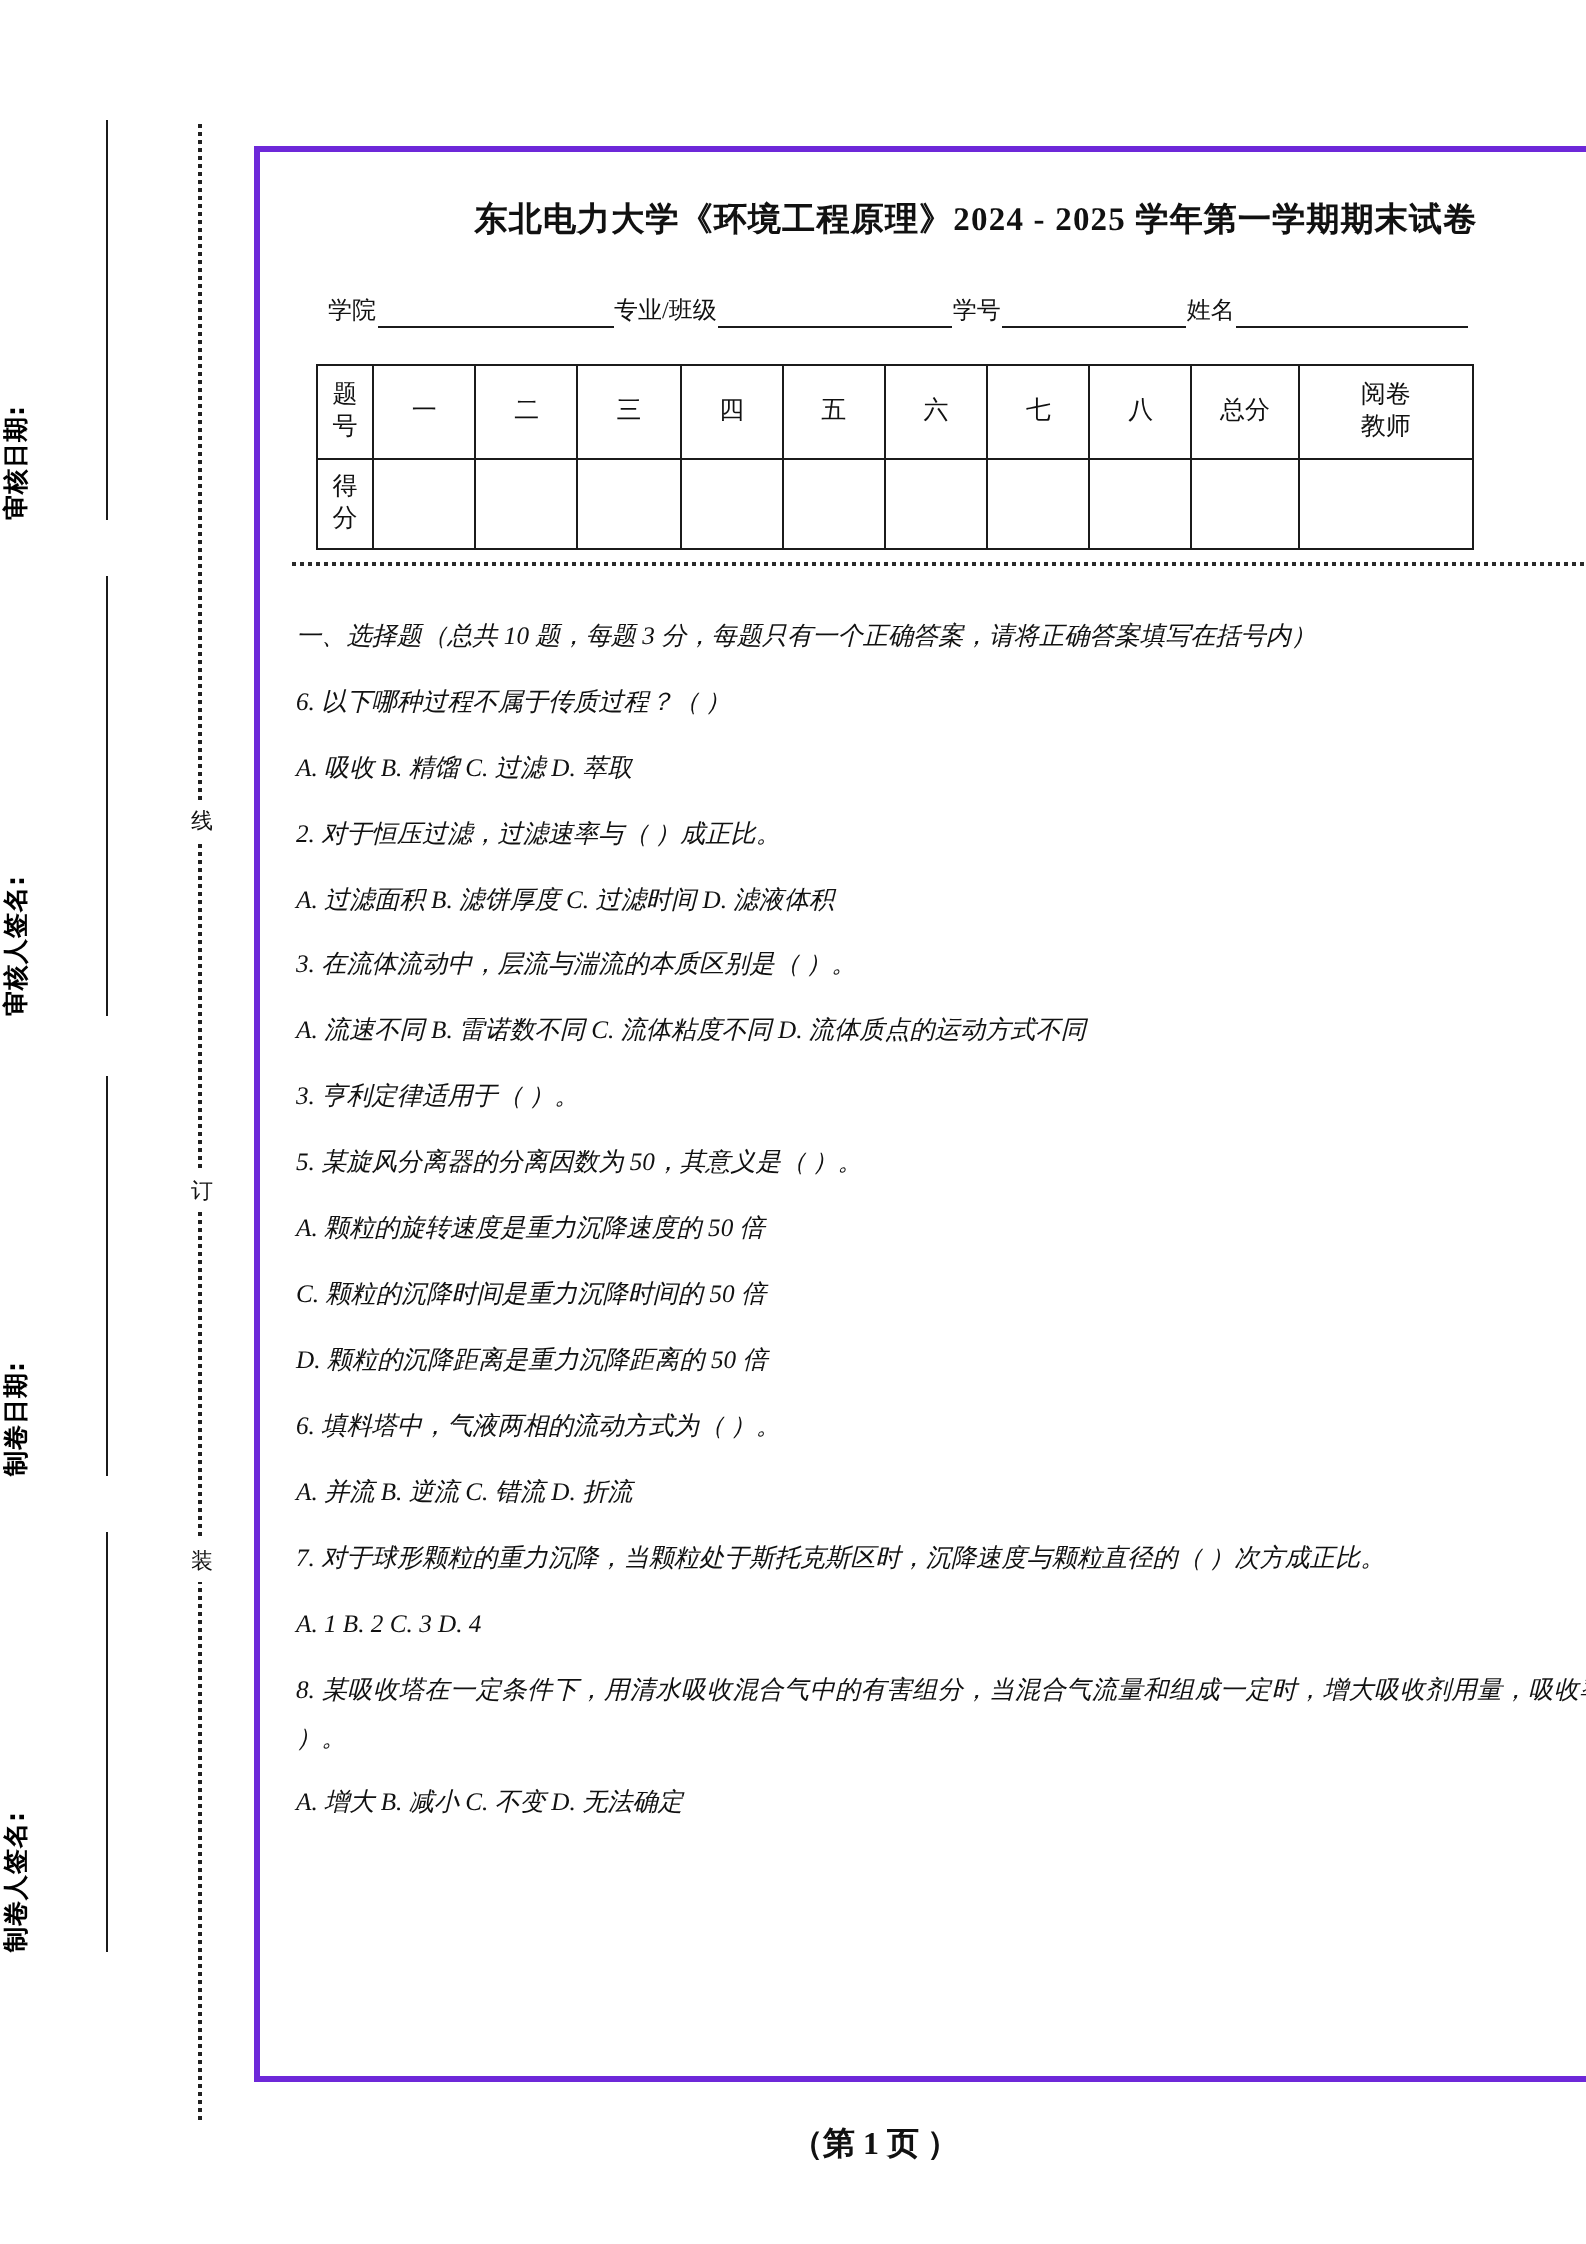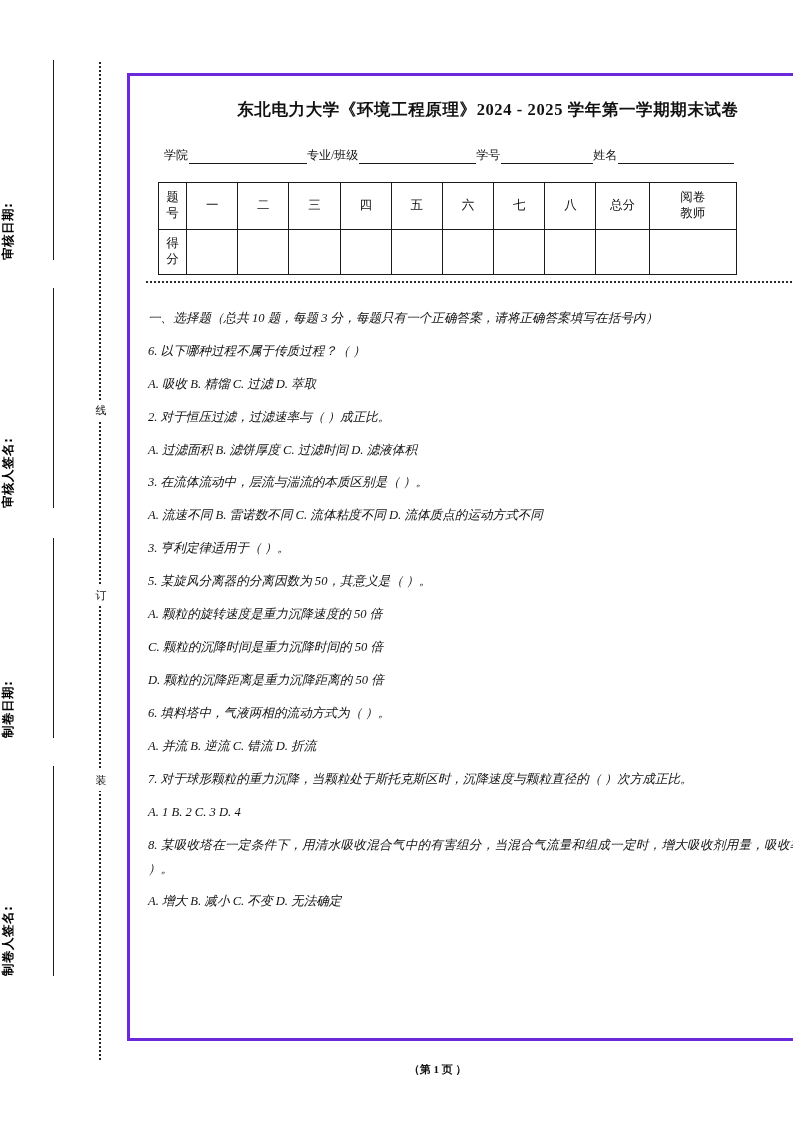--- a/index.html
+++ b/index.html
@@ -169,21 +169,21 @@
   }
   .q-opts { margin-left: 0; }
 
   
   #footer {
     position: absolute;
     left: 127px;
     top: 1062px;
     width: 621px;
     text-align: center;
-    font-size: 11px;
+    font-size: 16px;
     font-weight: 700;
     font-family: "Liberation Serif", serif;
   }
 </style>
 </head>
 <body>
 
 <div id="page">
 
   <div id="margin-strip">

